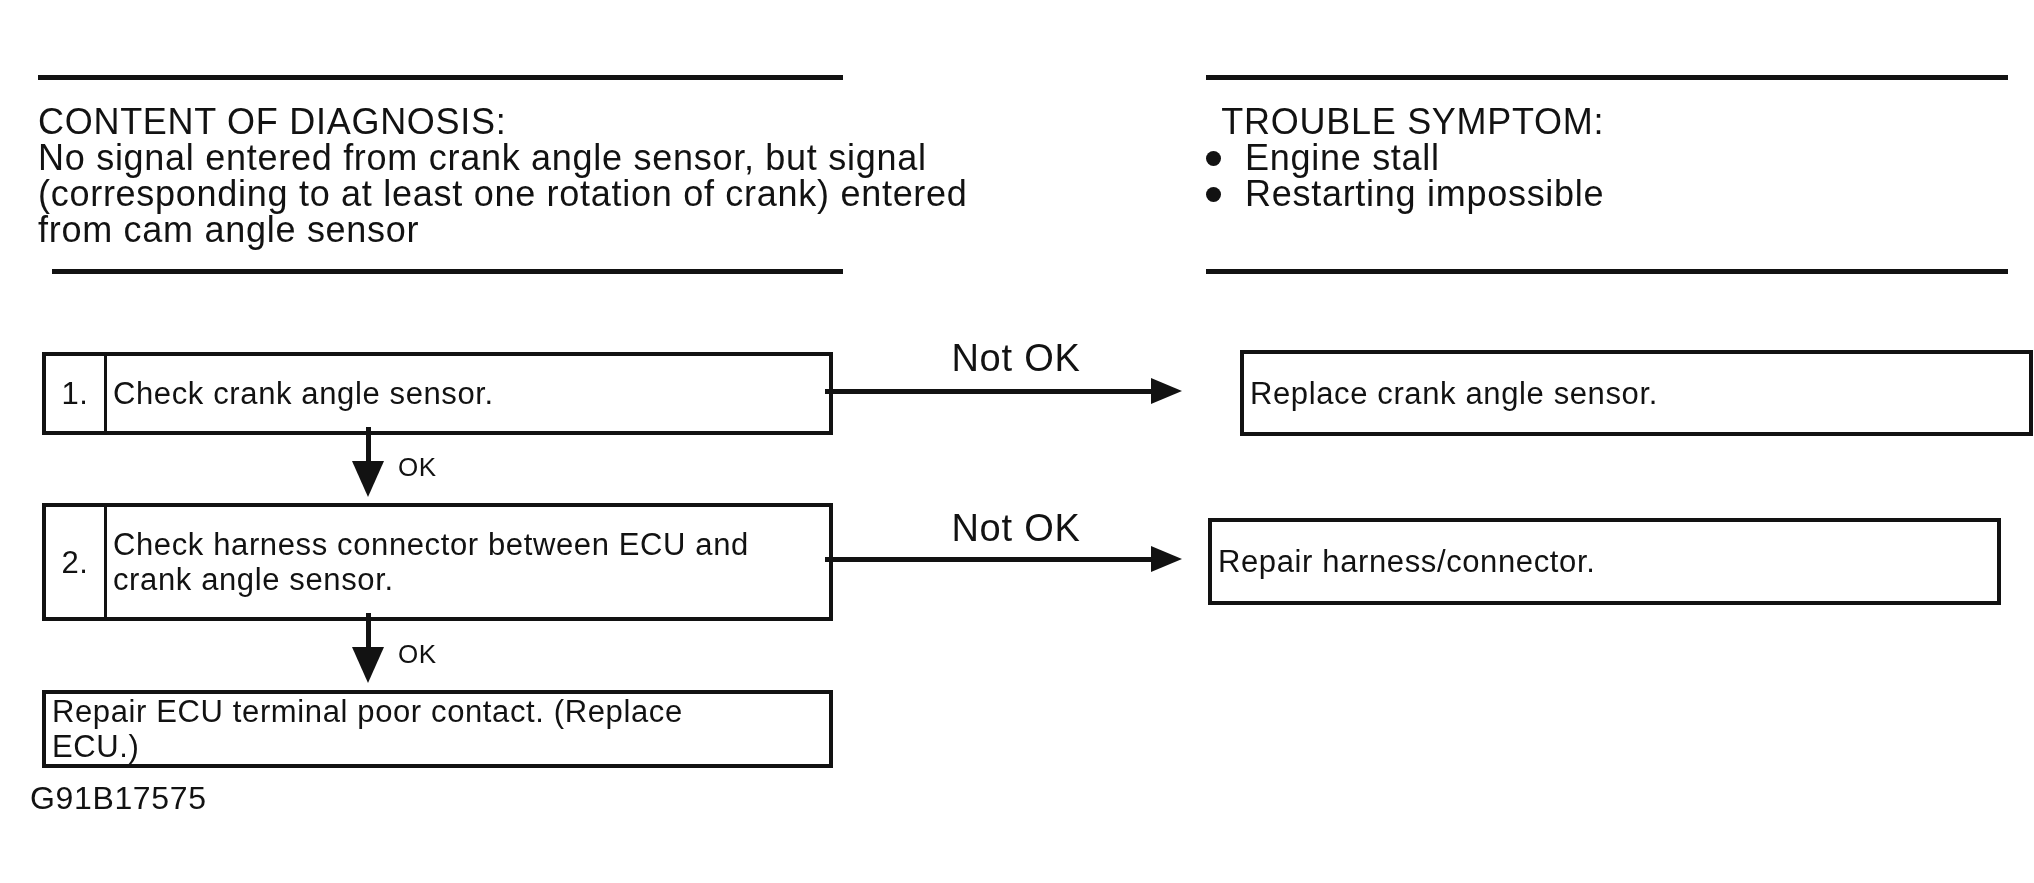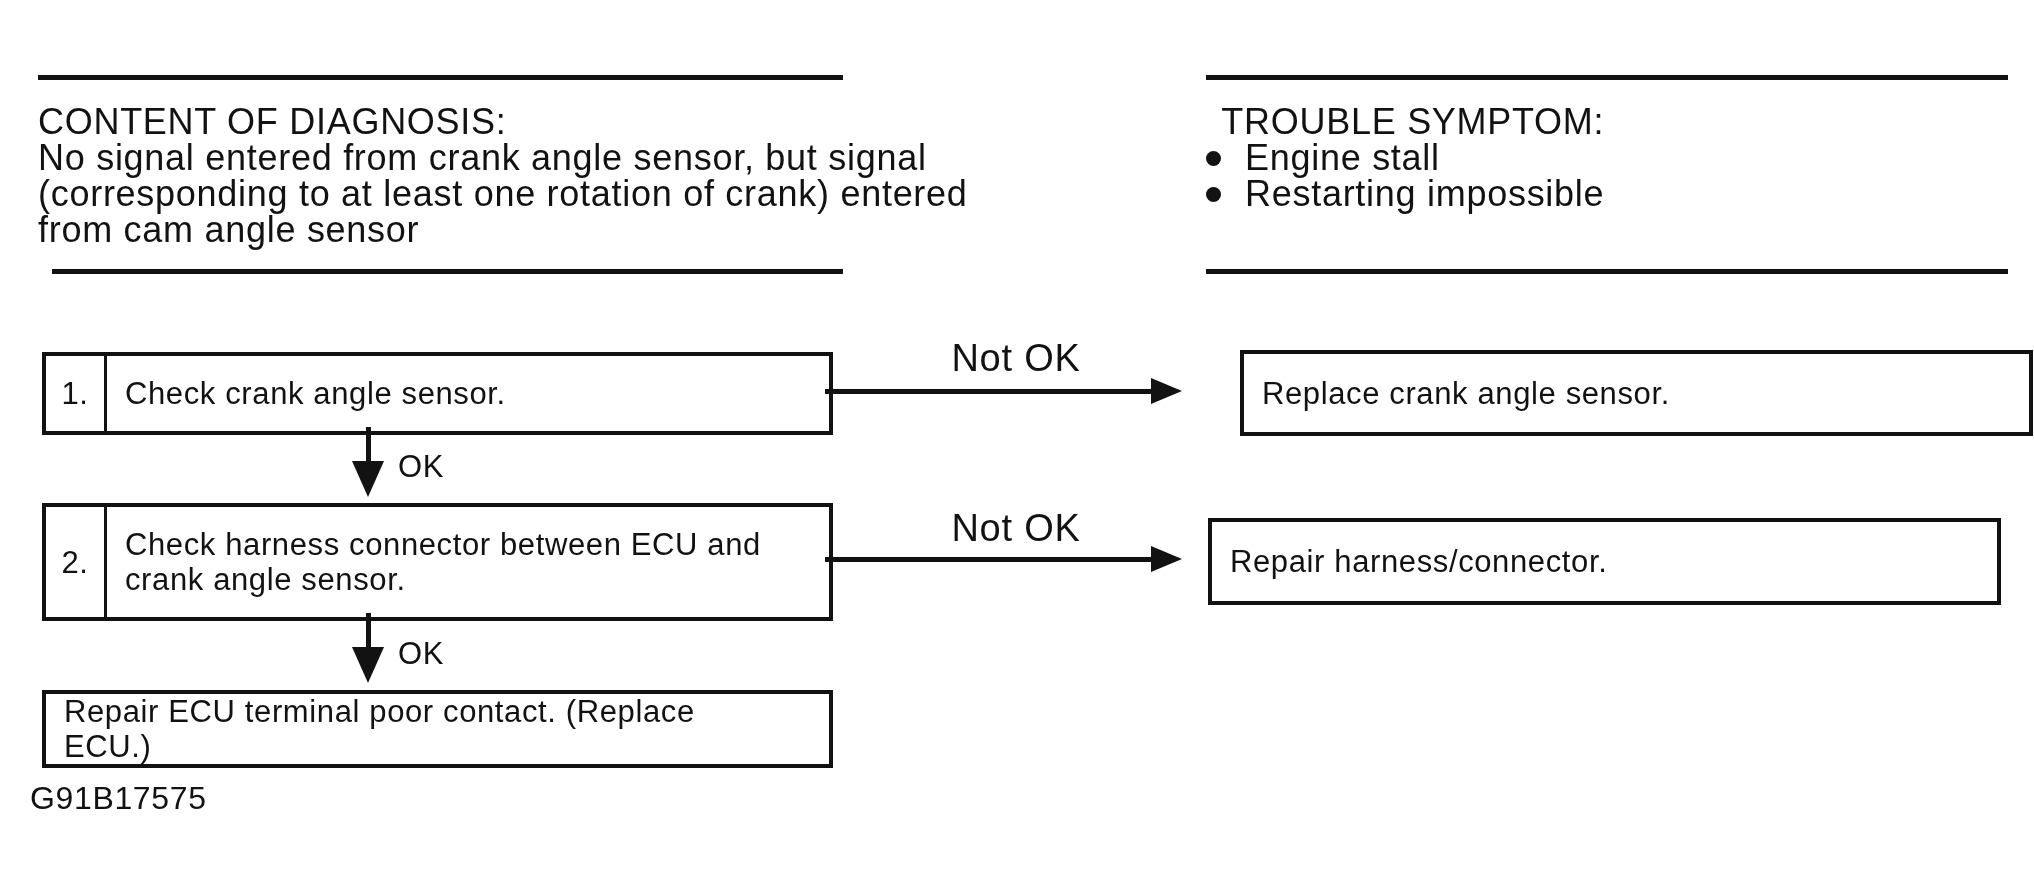--- a/index.html
+++ b/index.html
@@ -36,21 +36,21 @@
   .step2{left:42px;top:503px;width:783px;height:110px;}
   .finalbox{left:42px;top:690px;width:783px;height:70px;}
   .abox1{left:1240px;top:350px;width:785px;height:78px;}
   .abox2{left:1208px;top:518px;width:785px;height:79px;}
   .numcell{
     flex:0 0 58px;border-right:3px solid #121212;
     display:flex;align-items:center;justify-content:center;
   }
   .boxtext{
     flex:1;display:flex;align-items:center;
-    padding-left:18px;
+    padding-left:6px;
   }
   .boxtext .inner{max-width:660px;}
   .step2 .boxtext .inner{max-width:640px;}
 
   
   .hline-arrow{position:absolute;height:5px;background:#121212;}
   .ha1{left:825px;top:389px;width:327px;}
   .ha2{left:825px;top:557px;width:327px;}
   .hhead{position:absolute;width:0;height:0;border-top:13px solid transparent;border-bottom:13px solid transparent;border-left:31px solid #121212;}
   .hh1{left:1151px;top:378px;}
@@ -59,21 +59,21 @@
   .no1{left:838px;top:340px;}
   .no2{left:838px;top:510px;}
 
   
   .vline-arrow{position:absolute;width:5px;background:#121212;}
   .va1{left:366px;top:427px;height:36px;}
   .va2{left:366px;top:613px;height:36px;}
   .vhead{position:absolute;width:0;height:0;border-left:16px solid transparent;border-right:16px solid transparent;border-top:36px solid #121212;}
   .vh1{left:352px;top:461px;}
   .vh2{left:352px;top:647px;}
-  .oklbl{position:absolute;font-size:31px;line-height:36px;letter-spacing:.02em;}
+  .oklbl{position:absolute;font-size:26px;line-height:36px;letter-spacing:.02em;}
   .ok1{left:398px;top:449px;}
   .ok2{left:398px;top:636px;}
 
   .gcode{position:absolute;left:30px;top:782px;font-size:32px;line-height:32px;letter-spacing:.02em;}
 </style>
 </head>
 <body>
 
 <div class="canvas">
 

